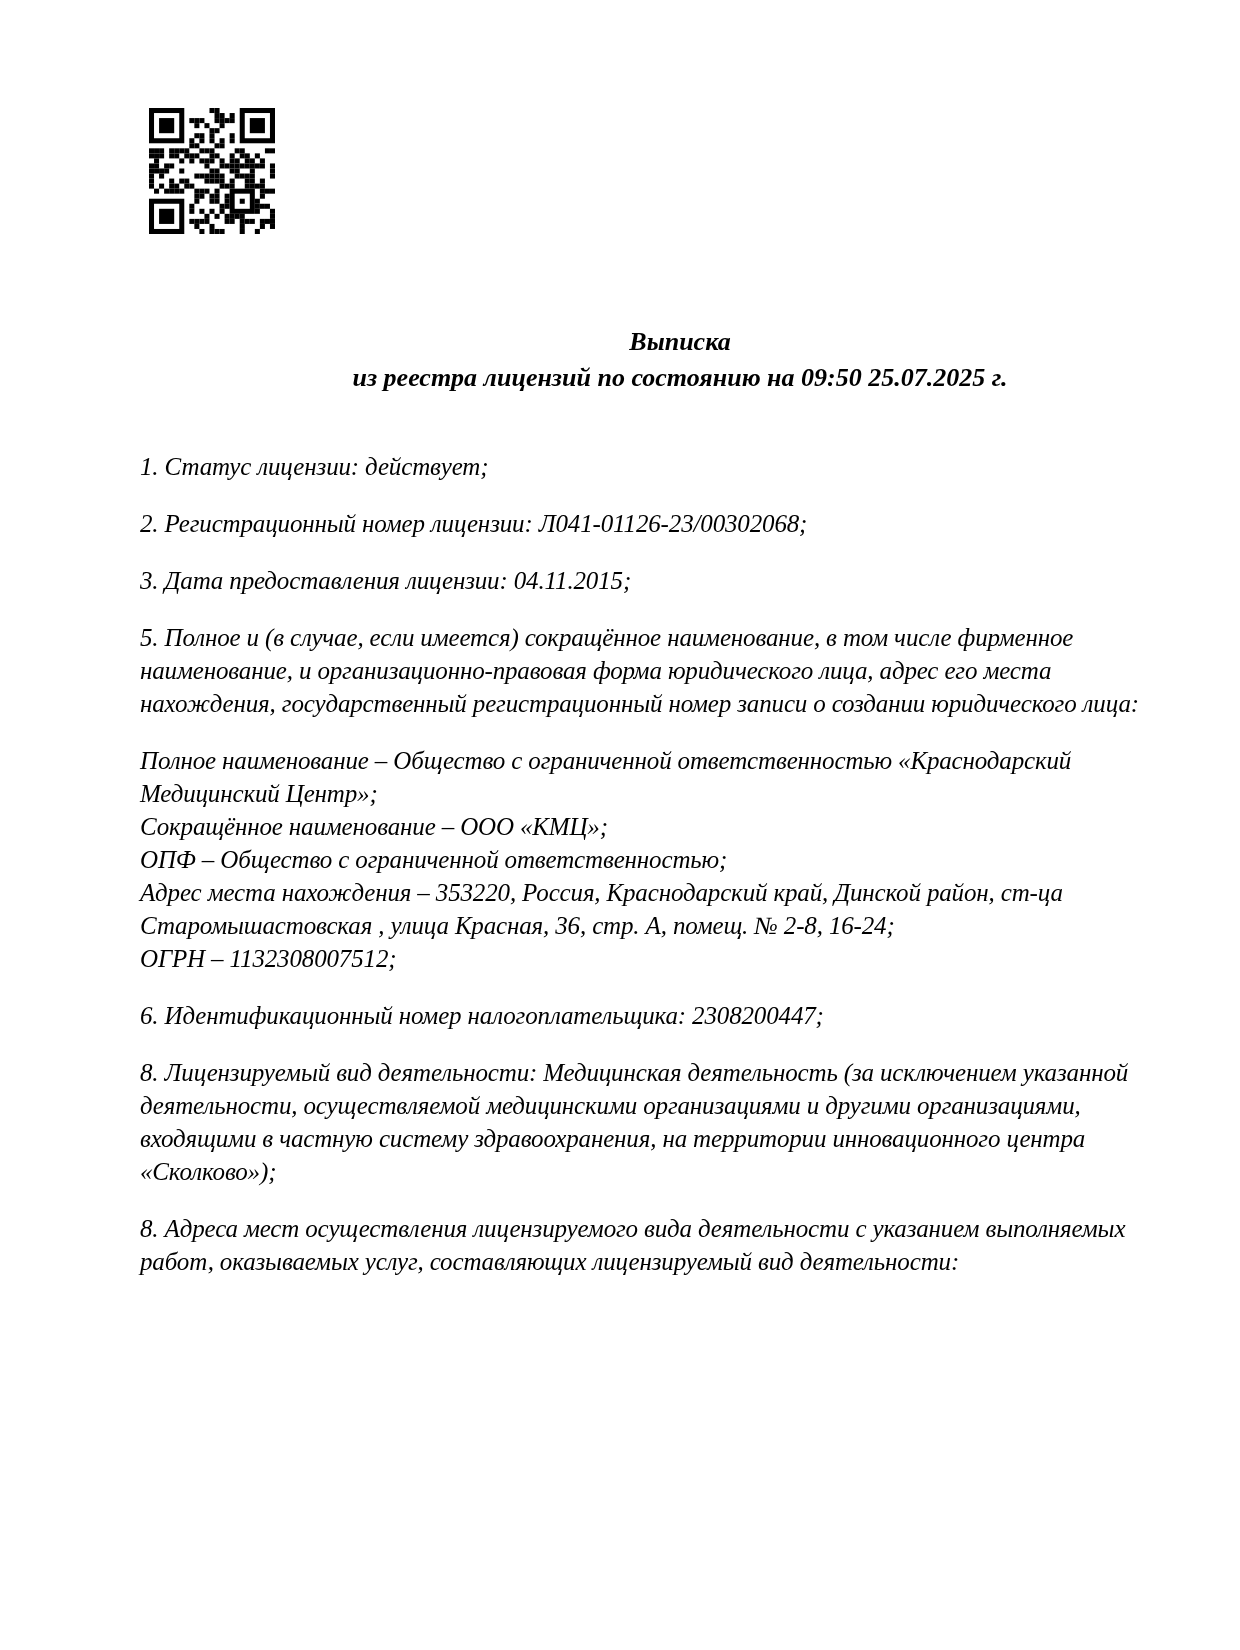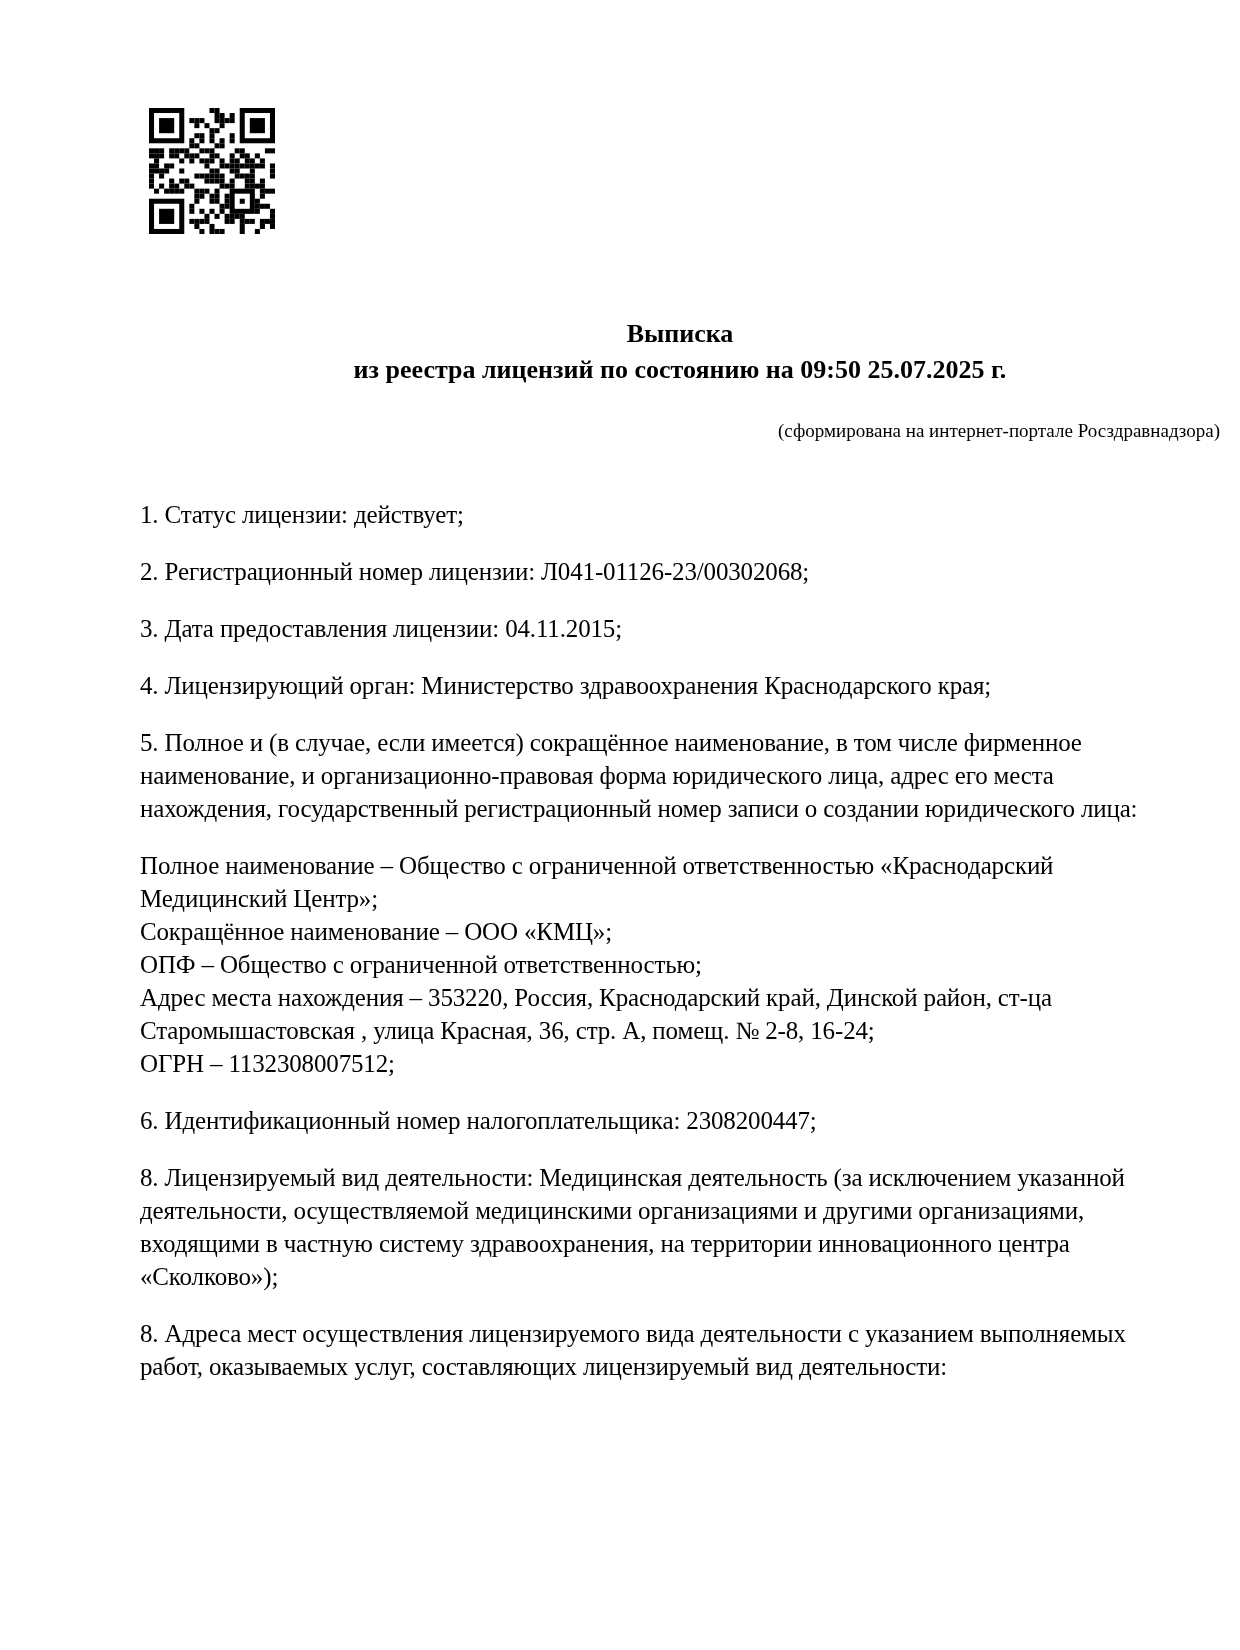--- a/index.html
+++ b/index.html
@@ -14,21 +14,22 @@
   }
   .qr-wrap {
     position: absolute;
     left: 149px;
     top: 108px;
     width: 126px;
     height: 126px;
   }
   .qr-wrap svg { display: block; width: 126px; height: 126px; }
   .content {
-    padding: 0 20px 0 140px;
+    padding: 8px 20px 0 140px;
+    font-style: italic;
   }
   .doc-title {
     padding-top: 316px;
     text-align: center;
     font-weight: bold;
     font-size: 26px;
     line-height: 36px;
   }
   .doc-title div { white-space: nowrap; }
   .doc-note {
@@ -267,27 +268,25 @@
       <rect x="105" y="120" width="5" height="5" fill="#000000"></rect>
     </svg>
 </div>
 
 <div class="content">
   <div class="doc-title">
     <div>Выписка</div>
     <div>из реестра лицензий по состоянию на 09:50 25.07.2025 г.</div>
   </div>
 
-  <div class="doc-note">(сформирована на интернет-портале Росздравнадзора)</div>
 
   <div class="paragraphs">
     <p>1. Статус лицензии: действует;</p>
     <p>2. Регистрационный номер лицензии: Л041-01126-23/00302068;</p>
     <p>3. Дата предоставления лицензии: 04.11.2015;</p>
-    <p>4. Лицензирующий орган: Министерство здравоохранения Краснодарского края;</p>
     <p>5. Полное и (в случае, если имеется) сокращённое наименование, в том числе фирменное
 наименование, и организационно-правовая форма юридического лица, адрес его места
 нахождения, государственный регистрационный номер записи о создании юридического лица:</p>
     <p>Полное наименование – Общество с ограниченной ответственностью «Краснодарский
 Медицинский Центр»;
 Сокращённое наименование – ООО «КМЦ»;
 ОПФ – Общество с ограниченной ответственностью;
 Адрес места нахождения – 353220, Россия, Краснодарский край, Динской район, ст-ца
 Старомышастовская , улица Красная, 36, стр. А, помещ. № 2-8, 16-24;
 ОГРН – 1132308007512;</p>

